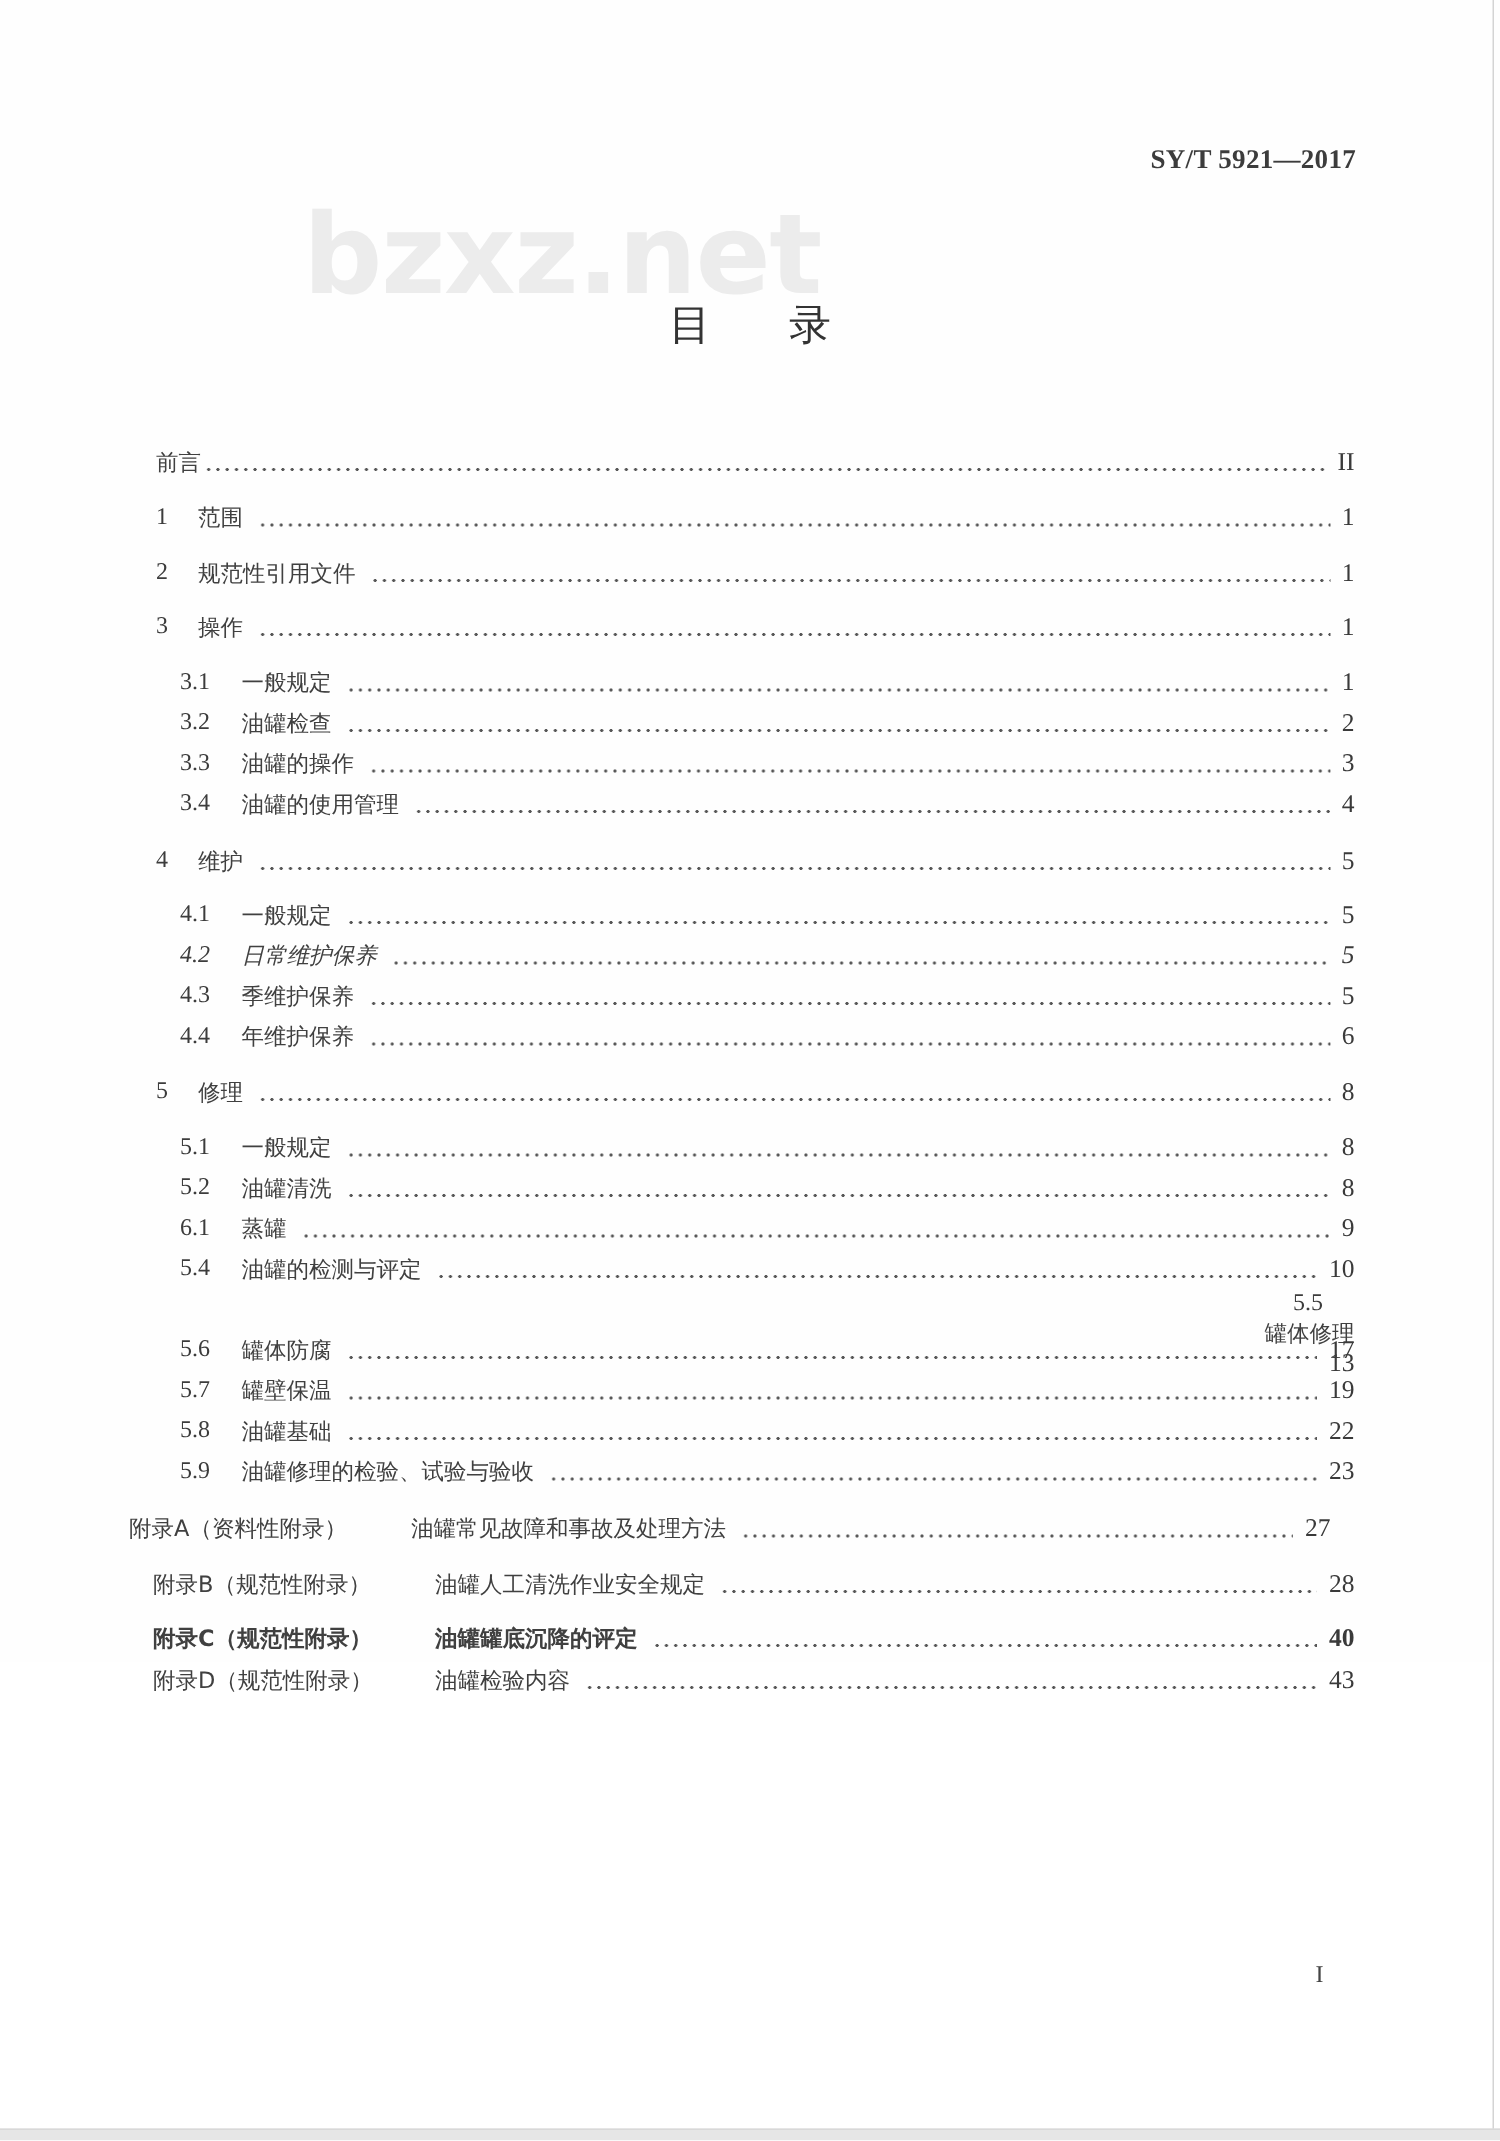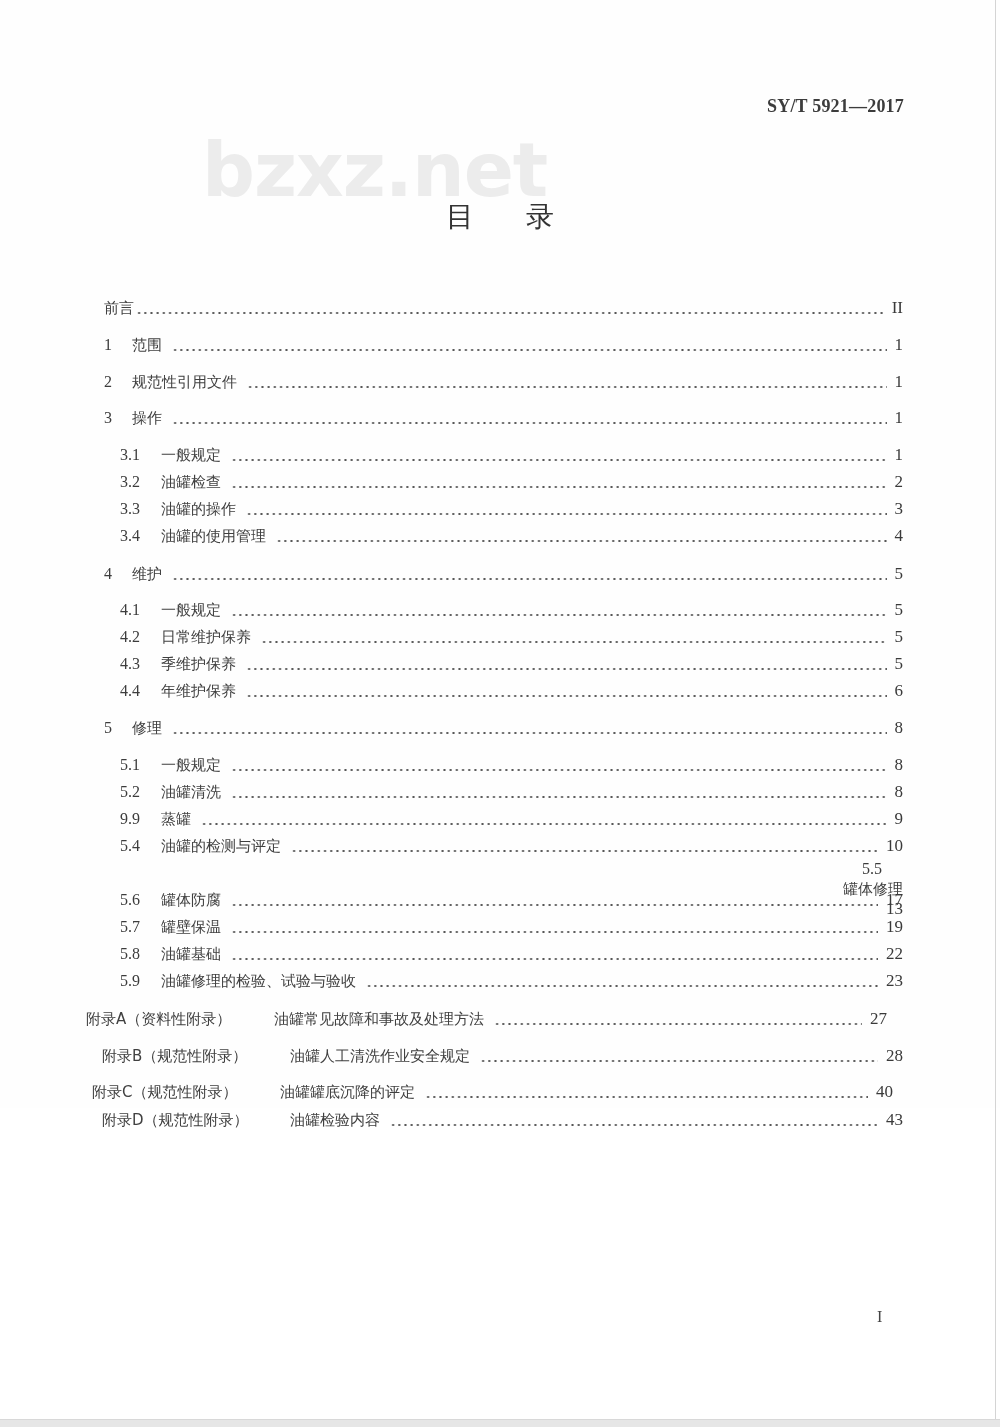--- a/index.html
+++ b/index.html
@@ -186,21 +186,21 @@
         <span class="label">维护</span>
         <span class="leader"></span>
         <span class="page-num">5</span>
       </div>
       <div class="toc-row" style="top: 596px; left: 120px; width: 783px;">
         <span class="num" style="width: 41px;">4.1</span>
         <span class="label">一般规定</span>
         <span class="leader"></span>
         <span class="page-num">5</span>
       </div>
-      <div class="toc-row" style="top: 623px; left: 120px; width: 783px;">
+      <div class="toc-row" style="top: 623px; left: 120px; width: 783px; font-style: italic;">
         <span class="num" style="width: 41px;">4.2</span>
         <span class="label">日常维护保养</span>
         <span class="leader"></span>
         <span class="page-num">5</span>
       </div>
       <div class="toc-row" style="top: 650px; left: 120px; width: 783px;">
         <span class="num" style="width: 41px;">4.3</span>
         <span class="label">季维护保养</span>
         <span class="leader"></span>
         <span class="page-num">5</span>
@@ -223,21 +223,21 @@
         <span class="leader"></span>
         <span class="page-num">8</span>
       </div>
       <div class="toc-row" style="top: 778px; left: 120px; width: 783px;">
         <span class="num" style="width: 41px;">5.2</span>
         <span class="label">油罐清洗</span>
         <span class="leader"></span>
         <span class="page-num">8</span>
       </div>
       <div class="toc-row" style="top: 805px; left: 120px; width: 783px;">
-        <span class="num" style="width: 41px;">9.9</span>
+        <span class="num" style="width: 41px;">6.1</span>
         <span class="label">蒸罐</span>
         <span class="leader"></span>
         <span class="page-num">9</span>
       </div>
       <div class="toc-row" style="top: 832px; left: 120px; width: 783px;">
         <span class="num" style="width: 41px;">5.4</span>
         <span class="label">油罐的检测与评定</span>
         <span class="leader"></span>
         <span class="page-num">10</span>
       </div>
@@ -276,21 +276,21 @@
         <span class="label">油罐常见故障和事故及处理方法</span>
         <span class="leader"></span>
         <span class="page-num">27</span>
       </div>
       <div class="toc-row" style="top: 1042px; left: 102px; width: 801px;">
         <span class="num" style="width: 188px; font-family: &quot;DejaVu Sans&quot;, &quot;Liberation Sans&quot;, sans-serif; font-size: 15px; color: rgb(64, 64, 64);">附录B（规范性附录）</span>
         <span class="label">油罐人工清洗作业安全规定</span>
         <span class="leader"></span>
         <span class="page-num">28</span>
       </div>
-      <div class="toc-row" style="top: 1078px; left: 92px; width: 801px;">
+      <div class="toc-row" style="top: 1078px; left: 102px; width: 801px; font-weight: bold;">
         <span class="num" style="width: 188px; font-family: &quot;DejaVu Sans&quot;, &quot;Liberation Sans&quot;, sans-serif; font-size: 15px; color: rgb(64, 64, 64);">附录C（规范性附录）</span>
         <span class="label">油罐罐底沉降的评定</span>
         <span class="leader"></span>
         <span class="page-num">40</span>
       </div>
       <div class="toc-row" style="top: 1106px; left: 102px; width: 801px;">
         <span class="num" style="width: 188px; font-family: &quot;DejaVu Sans&quot;, &quot;Liberation Sans&quot;, sans-serif; font-size: 15px; color: rgb(64, 64, 64);">附录D（规范性附录）</span>
         <span class="label">油罐检验内容</span>
         <span class="leader"></span>
         <span class="page-num">43</span>

